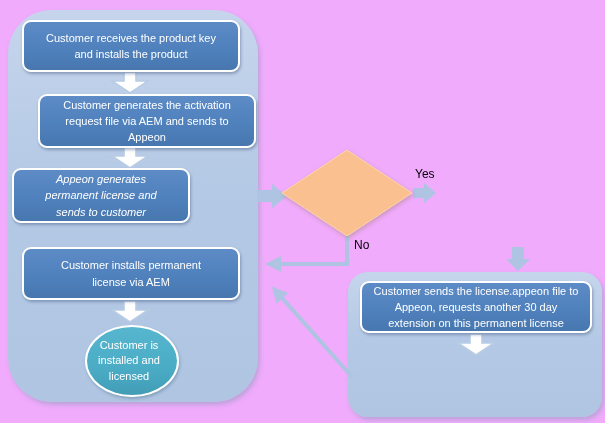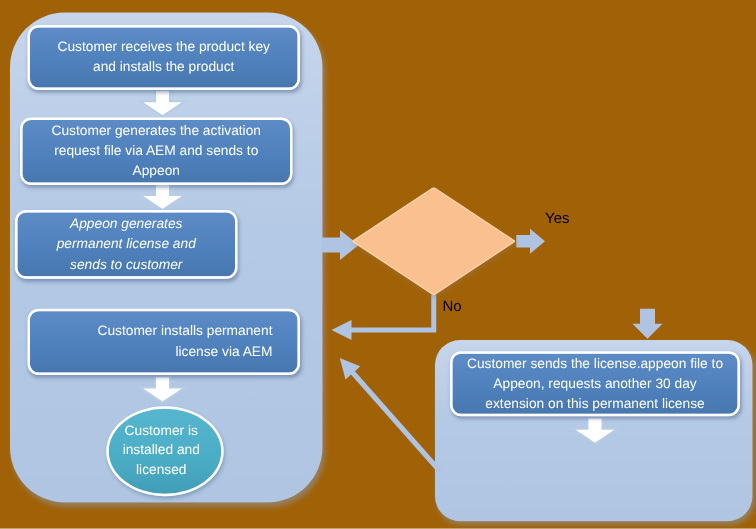--- a/index.html
+++ b/index.html
@@ -1,17 +1,17 @@
 <!DOCTYPE html>
 <html><head>
 <meta charset="utf-8">
 <style>
   html,body { margin:0; padding:0; background:#fff; }
   .stage {
-    position:relative; width:605px; height:423px; background:#a16207;
+    position:relative; width:605px; height:423px; background:#f0abfc;
     font-family:"Liberation Sans", sans-serif; overflow:hidden;
   }
   
   .group {
     position:absolute; z-index:1;
     background:linear-gradient(180deg,#c6d5ec 0%,#b4c9e5 45%,#afc5e2 100%);
     box-shadow:2px 3px 4px rgba(140,155,185,.5);
   }
   .group-left  { left:8px;  top:10px;  width:250px; height:392px; border-radius:44px; }
   .group-right { left:348px; top:272px; width:254px; height:145px; border-radius:20px; }
@@ -19,23 +19,23 @@
   
   .process {
     position:absolute; z-index:3; box-sizing:border-box;
     background:linear-gradient(180deg,#5d8bc6 0%,#4f81bd 55%,#4877af 100%);
     border:2px solid #ffffff; border-radius:9px;
     color:#ffffff; font-size:11px; line-height:1.48; text-align:center;
     display:flex; align-items:center; justify-content:center;
     box-shadow:1px 2px 3px rgba(70,90,130,.45);
   }
   .b1 { left:22px; top:20px;  width:218px; height:52px; padding:0 14px; }
-  .b2 { left:16px; top:94px;  width:218px; height:54px; padding:0 14px; }
+  .b2 { left:38px; top:94px;  width:218px; height:54px; padding:0 14px; }
   .b3 { left:12px; top:168px; width:178px; height:55px; padding:0 24px;font-style:italic; }
-  .b4 { left:22px; top:247px; width:218px; height:53px; padding:0 20px;text-align:right; }
+  .b4 { left:22px; top:247px; width:218px; height:53px; padding:0 36px; }
   .b5 { left:360px; top:281px; width:232px; height:52px; padding:0 8px;text-align:center; }
   .b6 { left:360px; top:357px; width:232px; height:54px; padding:0 24px; }
 
   
   .terminator {
     position:absolute; z-index:3; box-sizing:border-box;
     left:85px; top:325px; width:94px; height:72px; border-radius:50%;
     background:linear-gradient(180deg,#56b6ce 0%,#4bacc6 60%,#429db6 100%);
     border:2px solid #fff; color:#fff; font-size:11px; line-height:1.4;
     display:flex; align-items:center; justify-content:flex-start; text-align:center;
@@ -57,21 +57,21 @@
   .wave-label {
     position:absolute; left:50%; top:50%; transform:translate(-50%,-50%);
     width:162px; color:#000; font-size:11px; line-height:1.45; text-align:center;
   }
 
   
   .connectors { position:absolute; z-index:2; left:0; top:0; pointer-events:none; }
 
   
   .edge-label { position:absolute; z-index:4; color:#000; font-size:12px; }
-  .label-yes { left:436px; top:167px; }
+  .label-yes { left:415px; top:167px; }
   .label-no  { left:354px; top:238px; }
 </style>
 </head>
 <body>
 
 <div class="stage">
 
   <div class="group group-left"></div>
   <div class="group group-right"></div>
 

